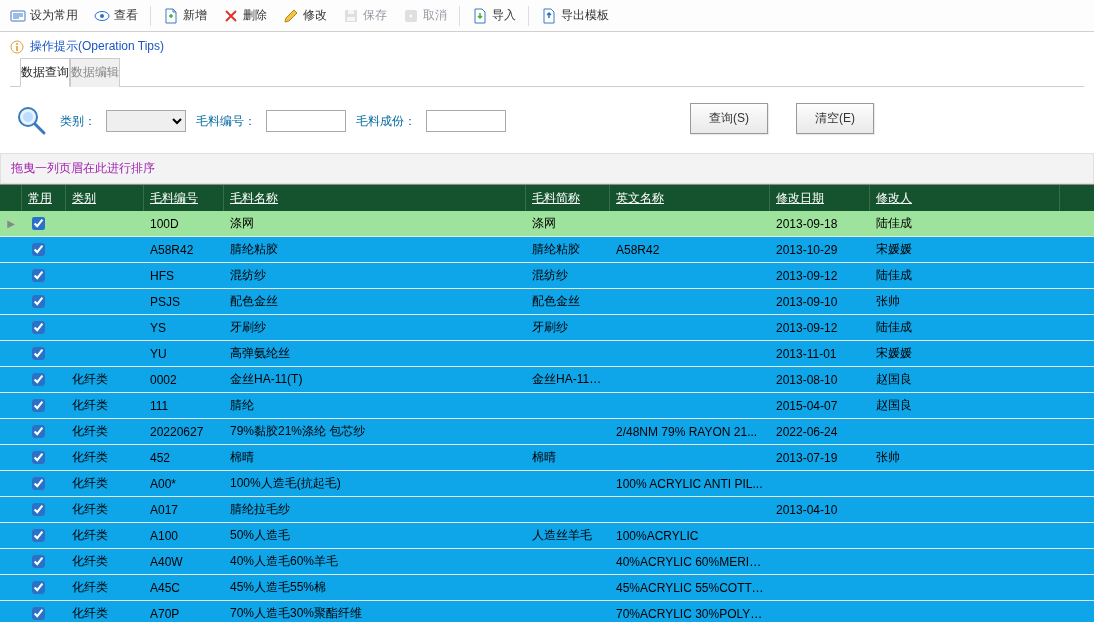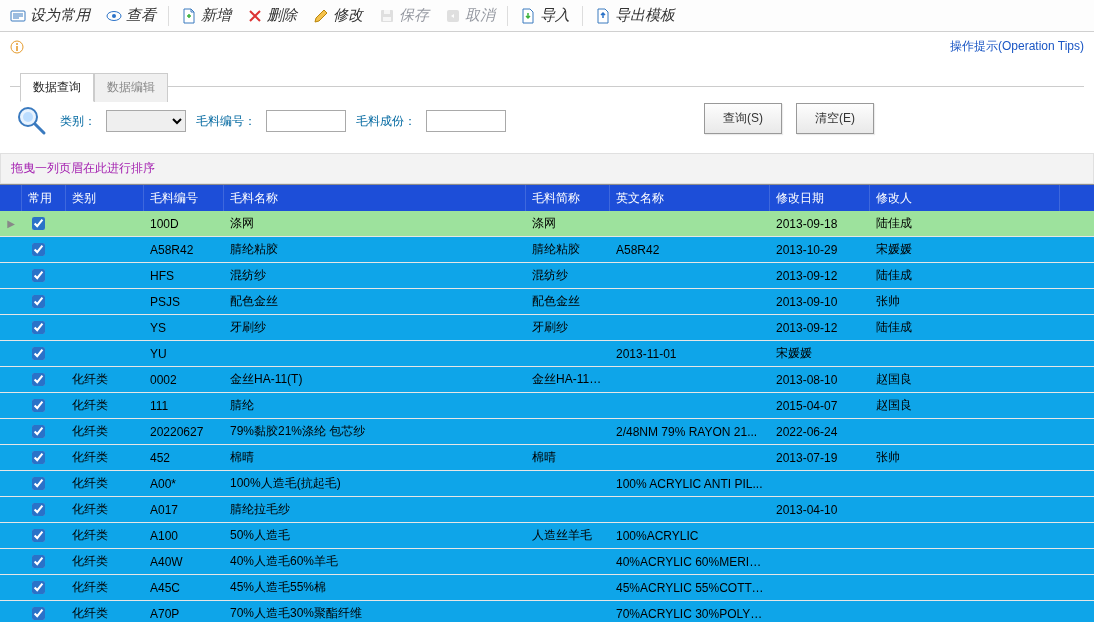--- a/index.html
+++ b/index.html
@@ -4,62 +4,62 @@
 <style>
   * { box-sizing: border-box; }
   body { margin:0; font-family: "Microsoft YaHei", Arial, sans-serif; font-size: 12px; color:#333; background:#fff; width:1094px; }
   
   .toolbar {
     display:flex; align-items:center; height:32px; padding:0 4px; background:#fdfdfd; border-bottom:1px solid #d0d0d0;
     gap:4px;
   }
   .tb-btn { display:flex; align-items:center; gap:4px; padding:2px 6px; border-radius:2px; cursor:pointer; }
   .tb-btn.disabled { opacity:0.45; cursor:default; }
-  .tb-btn .lbl { font-size:15px; color:#333;font-style:italic; }
+  .tb-btn .lbl { font-size:12px; color:#333; }
   .tb-btn.disabled .lbl { color:#0f172a; }
   .sep { width:1px; height:20px; background:#ddd; margin:0 2px; }
   
   .tips {
     padding:6px 10px 2px 10px;
   }
-  .tips-row { display:flex; align-items:center; gap:6px;justify-content:space-between; }
+  .tips-row { display:flex; align-items:center; gap:6px; }
   .tips-link { color:#1a56c4; cursor:pointer; }
   
   .tabstrip { display:flex; gap:0; padding:2px 10px 0 10px; border-bottom:1px solid #ccc; }
-  .tab { padding:5px 12px; border:1px solid #ccc; border-bottom:none; background:#f0f0f0; color:#888; cursor:pointer; position:relative; top:16px; }
+  .tab { padding:5px 0; border:1px solid #ccc; border-bottom:none; background:#f0f0f0; color:#888; cursor:pointer; position:relative; top:1px; }
   .tab.active { background:#fff; color:#222; font-weight:normal; border-bottom:1px solid #fff; }
   
   .filter {
     display:flex; align-items:center; gap:10px; padding:14px 12px 14px 14px; position:relative;
   }
   .filter .mag { width:36px; height:36px; }
   .filter label { color:#0369a1; }
   .filter select, .filter input[type=text] {
     border:1px solid #a9a9a9; height:22px; font-size:12px;
   }
   .filter select { width:80px; }
   .filter .in-code { width:80px; }
   .filter .in-comp { width:80px; }
-  .btn-grp { position:absolute; right:220px; top:14px; display:flex; gap:14px; }
+  .btn-grp { position:absolute; right:220px; top:14px; display:flex; gap:28px; }
   .btn {
     border:1px solid #999; background:linear-gradient(#fdfdfd,#e9e9e9); padding:6px 18px; cursor:pointer; font-size:12px; color:#333;
     box-shadow:1px 1px 1px rgba(0,0,0,0.08);
   }
   
   .groupby {
     background:#f3f3f3; border:1px solid #e0e0e0; padding:6px 10px; margin:0 0 0 0; color:#a21caf;
   }
   
   .grid { border-top:1px solid #8c8c8c; }
   .grid-header, .grid-row {
     display:grid;
     grid-template-columns: 22px 44px 78px 80px 302px 84px 160px 100px 190px;
     align-items:center;
   }
-  .grid-header { background:#1d4ed8; color:#fff; height:26px; }
+  .grid-header { background:#14532d; color:#fff; height:26px;text-decoration:underline; }
   .grid-header > div { padding:0 6px; border-right:1px solid rgba(255,255,255,0.15); height:100%; display:flex; align-items:center; }
   .grid-header > div:first-child { padding:0; }
   
   .grid-row { height:26px; border-bottom:1px solid #e6e6e6; background:#0ea5e9; color:#000; }
   .grid-row > div { padding:0 6px; white-space:nowrap; overflow:hidden; text-overflow:ellipsis; }
   .grid-row > div:first-child { padding:0; display:flex; align-items:center; justify-content:center; color:#888; font-size:10px; }
   .grid-row.selected { background:#9de29d; }
   .row-ptr { width:22px; text-align:center; }
   .chk { accent-color:#2a72c8; }
 </style>
@@ -236,20 +236,21 @@
         <div>牙刷纱</div>
         <div></div>
         <div>2013-09-12</div>
         <div>陆佳成</div>
       </div>
       <div class="grid-row">
         <div class="row-ptr"></div>
         <div><input type="checkbox" class="chk" checked="" style=""></div>
         <div></div>
         <div>YU</div>
+        <div>高弹氨纶丝</div>
         <div></div>
         <div></div>
         <div>2013-11-01</div>
         <div>宋媛媛</div>
       </div>
       <div class="grid-row">
         <div class="row-ptr"></div>
         <div><input type="checkbox" class="chk" checked="" style=""></div>
         <div>化纤类</div>
         <div>0002</div>

